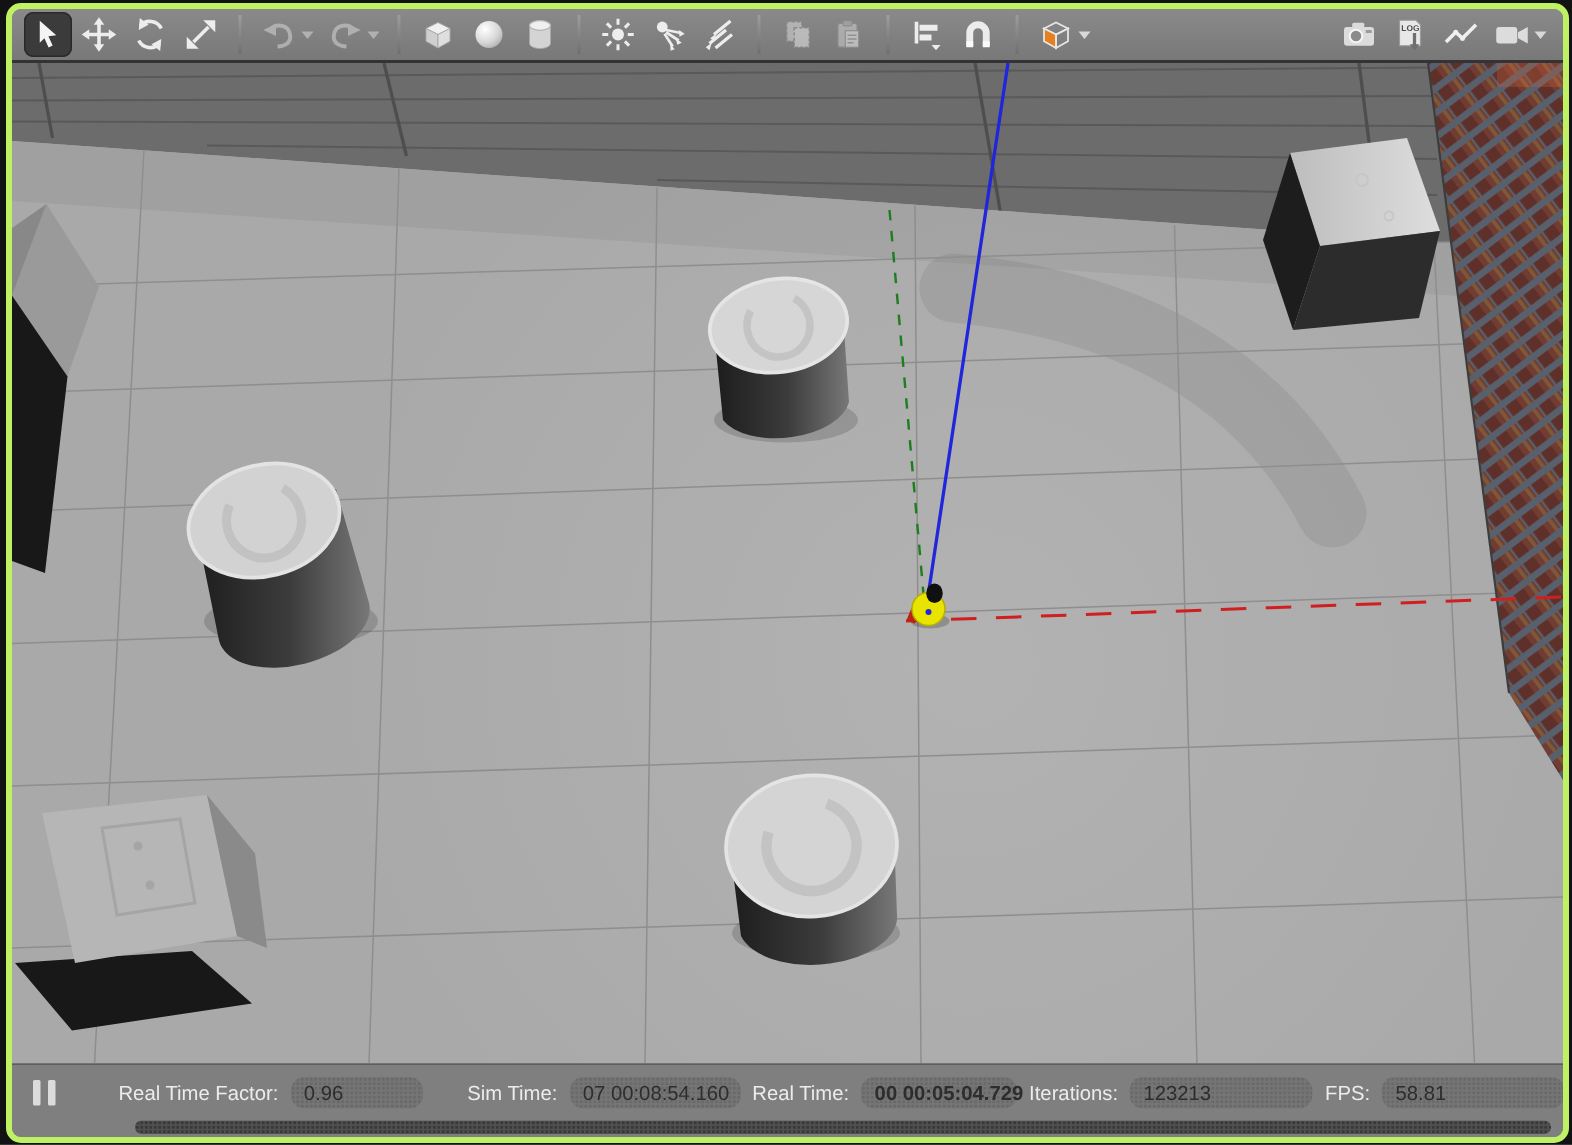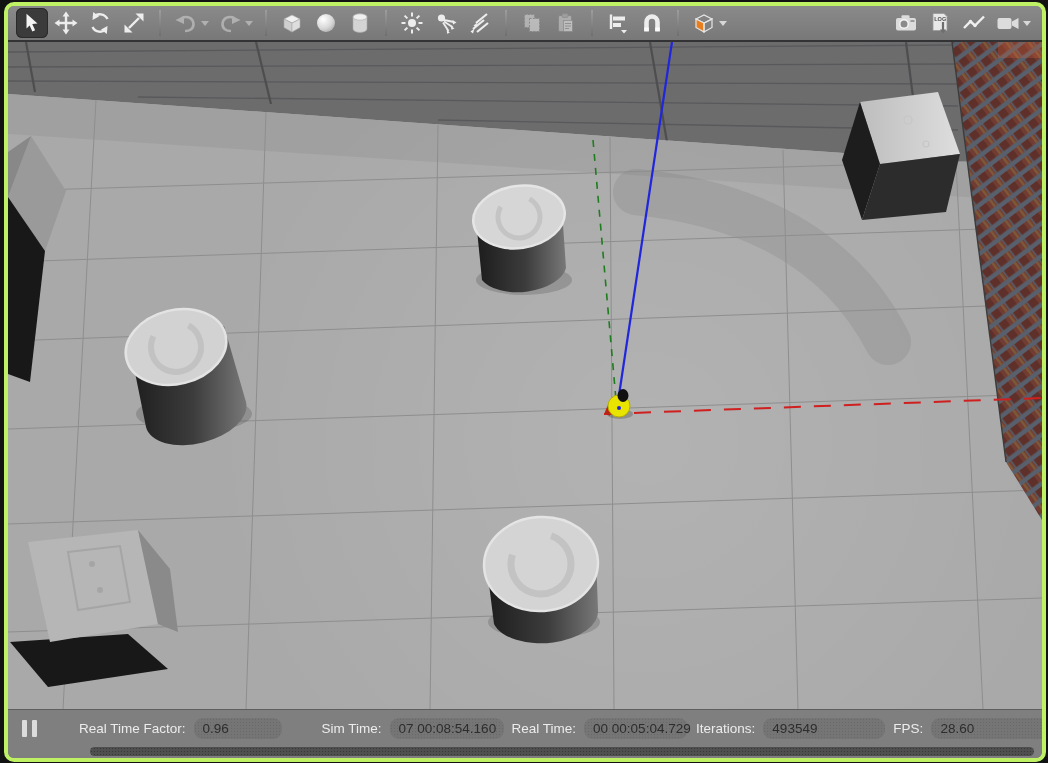--- a/index.html
+++ b/index.html
@@ -23,21 +23,21 @@
   .viewport svg{display:block;}
   
   .statusbar{height:36px;background:#7f7f7f;border-top:1px solid #5e5e5e;display:flex;
     align-items:center;gap:8px;padding-left:12px;color:#ebebeb;font-size:13.5px;position:relative;}
   .pause-btn{display:flex;gap:5px;margin-right:14px;padding:2px;}
   .pause-btn .bar{width:5px;height:17px;background:#dcdcdc;border-radius:1px;}
   .grip-dot{width:3px;height:3px;background:#5a5a5a;margin-right:10px;}
   .sb-label{white-space:nowrap;color:#ececec;}
   .sb-val{background:#757575;color:#2d2d2d;border-radius:9px;padding:3px 9px;white-space:nowrap;
     background-image:radial-gradient(rgba(95,95,95,.55) 1px, transparent 1px);background-size:3px 3px;}
-  .w-rtf{min-width:70px;} .w-sim{min-width:96px;} .w-real{min-width:86px;} .w-iter{min-width:104px;} .w-fps{min-width:104px;}
+  .w-rtf{min-width:70px;} .w-sim{min-width:96px;} .w-real{min-width:86px;font-weight:bold;} .w-iter{min-width:104px;} .w-fps{min-width:104px;}
   
   .scrollrow{height:13px;background:#7f7f7f;position:relative;}
   .hscroll{position:absolute;left:82px;right:8px;top:1px;height:9px;background:#4f4f4f;border-radius:5px;
     background-image:radial-gradient(rgba(40,40,40,.6) 1px, transparent 1px);background-size:3px 3px;}
   .ic{display:block;}
 </style>
 </head>
 <body>
 
 <div class="window">
@@ -383,31 +383,31 @@
   <div class="statusbar">
     <div class="pause-btn">
       <div class="bar"></div>
       <div class="bar"></div>
     </div>
     <div class="grip-dot"></div>
 
     <span class="sb-label">Real Time Factor:</span>
     <span class="sb-val w-rtf">0.96</span>
 
-    <span class="sb-label" style="margin-left:32px">Sim Time:</span>
+    <span class="sb-label" style="margin-left:22px">Sim Time:</span>
     <span class="sb-val w-sim">07 00:08:54.160</span>
 
     <span class="sb-label">Real Time:</span>
     <span class="sb-val w-real">00 00:05:04.729</span>
 
     <span class="sb-label">Iterations:</span>
-    <span class="sb-val w-iter">493549</span>
+    <span class="sb-val w-iter">123213</span>
 
     <span class="sb-label" style="">FPS:</span>
-    <span class="sb-val w-fps">28.60</span>
+    <span class="sb-val w-fps">58.81</span>
 
   </div>
 
   <div class="scrollrow">
     <div class="hscroll"></div>
   </div>
 
 </div>
 
 </body></html>

